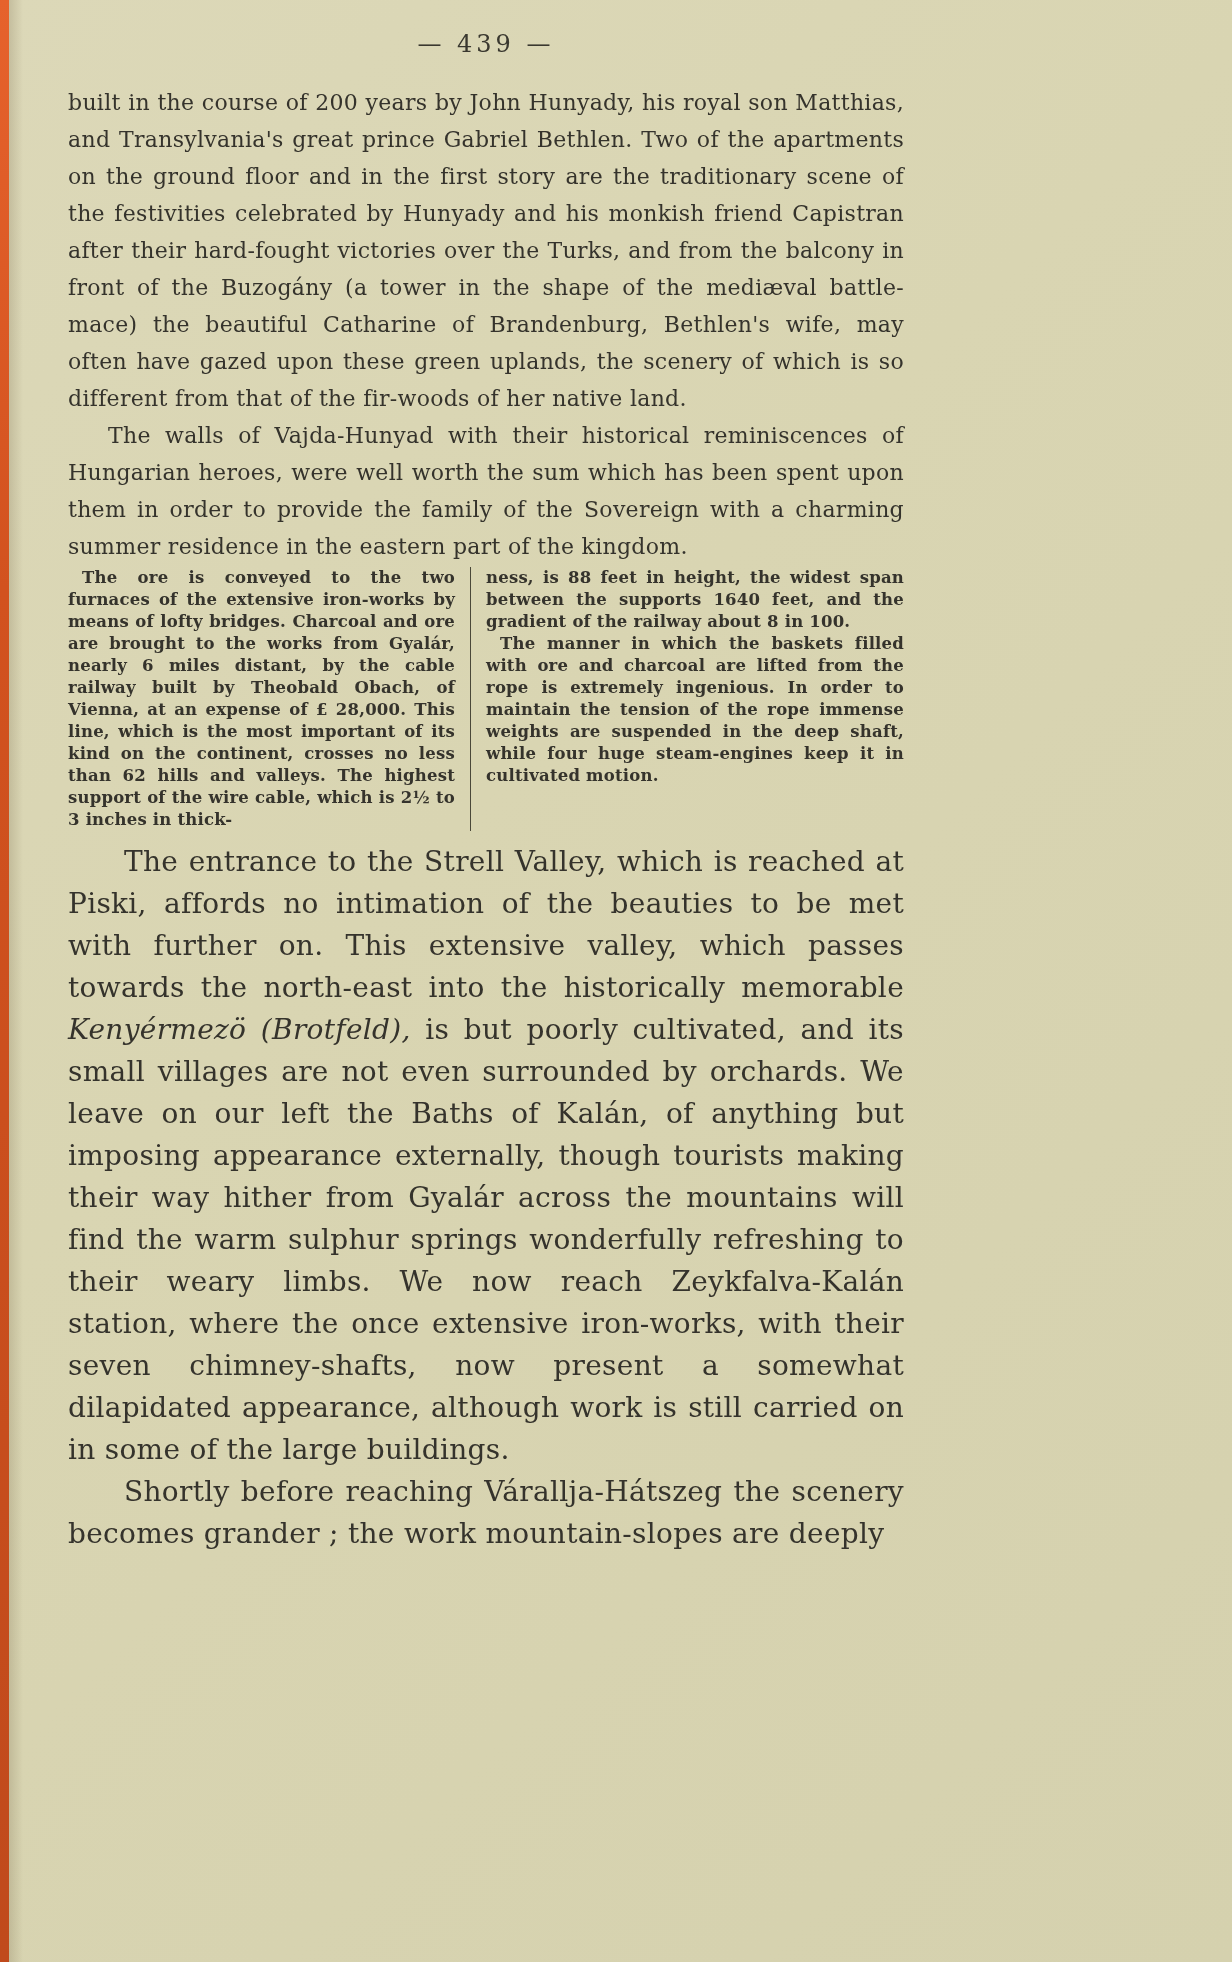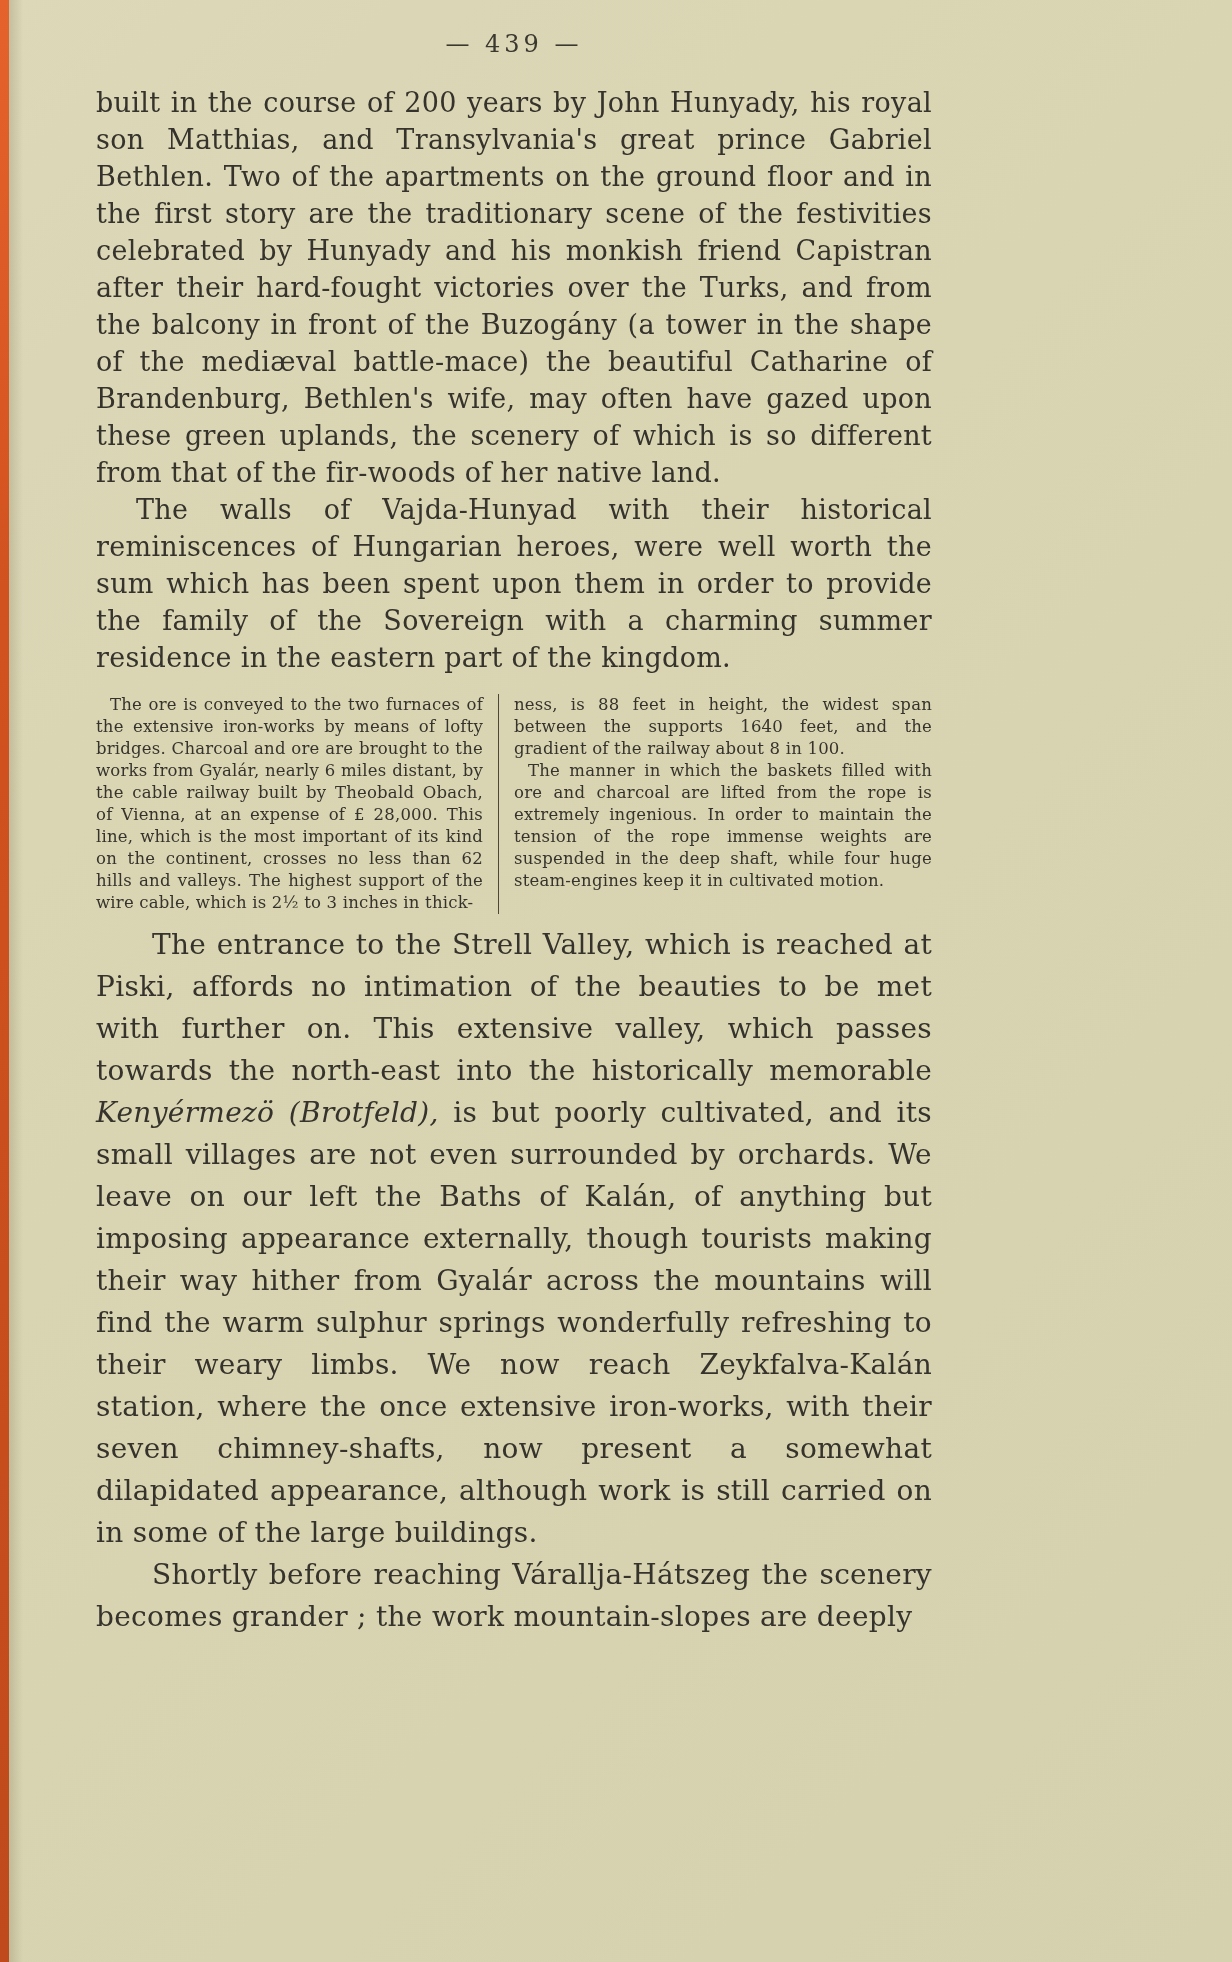--- a/index.html
+++ b/index.html
@@ -26,49 +26,50 @@
   .edge-shadow {
     position: absolute;
     left: 9px;
     top: 0;
     width: 14px;
     height: 100%;
     background: linear-gradient(90deg, rgba(90,70,40,0.18), rgba(90,70,40,0));
   }
   .content {
     position: absolute;
-    left: 96px;
+    left: 68px;
     top: 30px;
     width: 836px;
   }
   .page-number {
     text-align: center;
     font-size: 24px;
     letter-spacing: 4px;
     margin-bottom: 26px;
     color: #3a382f;
   }
   p { margin: 0; }
   .body-top {
-    font-size: 27px;
+    font-size: 22px;
     line-height: 37px;
     text-align: justify;
     letter-spacing: 0.3px;
   }
   .indent-sm { text-indent: 40px; }
   .indent-lg { text-indent: 56px; }
   .indent-xs { text-indent: 14px; }
   .note {
     display: flex;
-    margin-top: 18px;
+    margin-top: 2px;
     margin-bottom: 10px;
     font-size: 16.5px;
     line-height: 22px;
     text-align: justify;
     letter-spacing: 0.2px;
+    font-weight: bold;
   }
   .note-col-left {
     width: 402px;
     padding-right: 15px;
     box-sizing: border-box;
   }
   .note-divider {
     width: 1px;
     background: #4a4839;
   }

